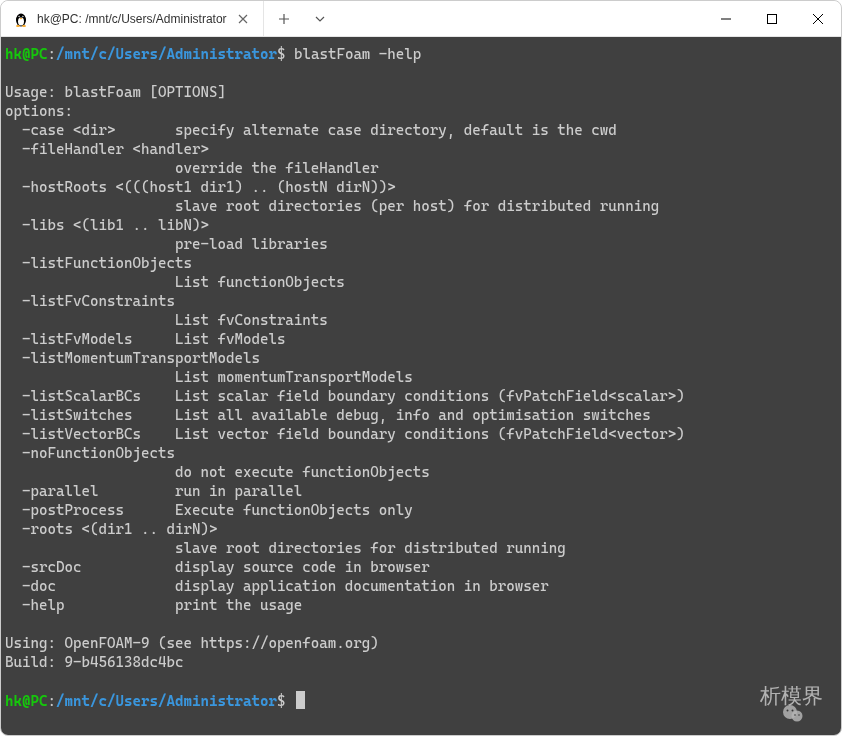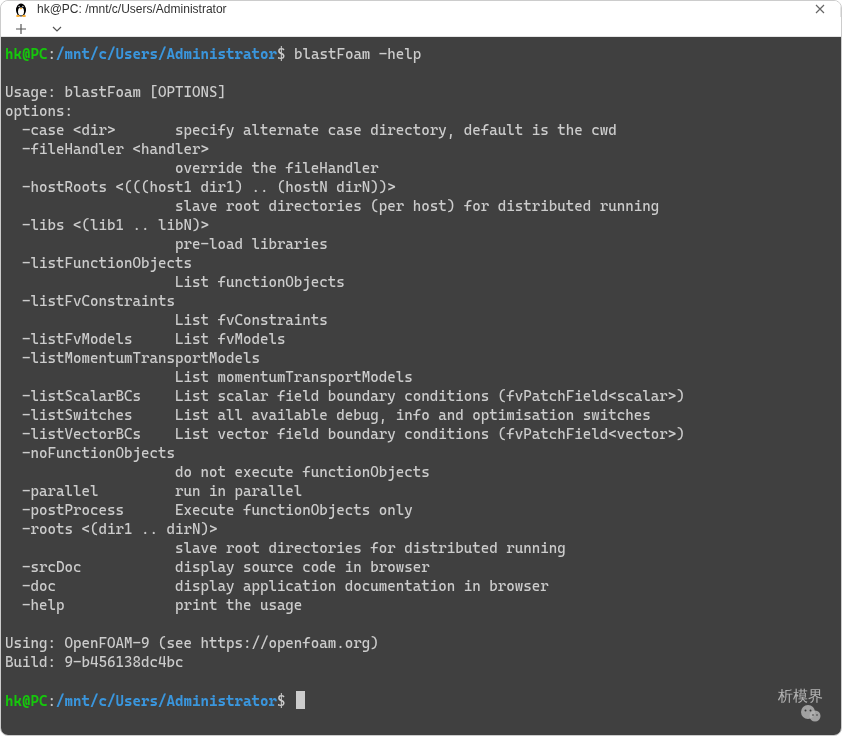--- a/index.html
+++ b/index.html
@@ -19,21 +19,20 @@
       flex-direction: column;
     }
     .title-bar {
       height: 36px;
       background: #ffffff;
       display: flex;
       align-items: stretch;
       border-top-left-radius: 8px;
       border-top-right-radius: 8px;
       border-bottom: 1px solid #e5e5e5;
-      flex-direction: column;
     }
     .tab {
       display: flex;
       align-items: center;
       padding: 0 12px;
       background: #ffffff;
       border-right: 1px solid #e5e5e5;
       border-top-left-radius: 8px;
       gap: 8px;
       min-width: 260px;
@@ -127,21 +126,21 @@
       align-items: center;
       gap: 6px;
       opacity: 0.6;
       color: #fff;
     }
     .watermark-icon {
       width: 24px;
       height: 24px;
     }
     .watermark-text {
-      font-size: 15px;
+      font-size: 21px;
       font-family: sans-serif;
     }
   </style>
 </head>
 <body>
 
 <div class="title-bar">
   <div class="tab">
     <span class="tab-icon">
       <svg viewBox="0 0 16 16" width="16" height="16">

